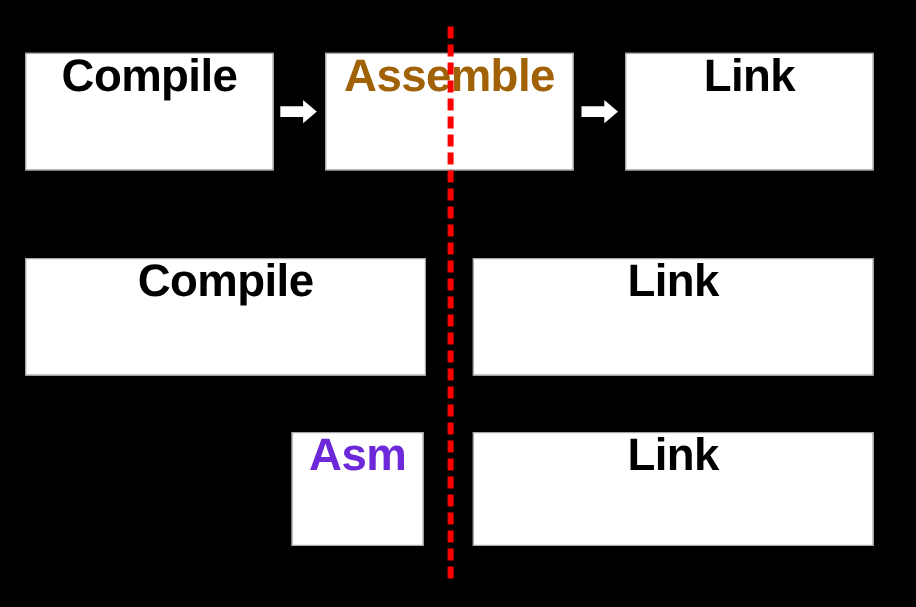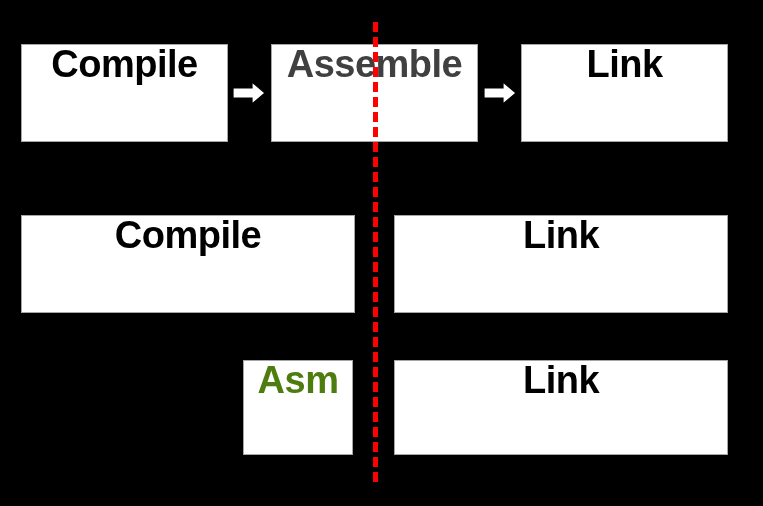--- a/index.html
+++ b/index.html
@@ -61,38 +61,38 @@
 
   <div class="node" style="left: 21px; top: 44px; width: 207px; height: 98px; background: rgb(255, 255, 255); border-color: rgb(166, 166, 166);">
     <span class="node-label" style="color: rgb(0, 0, 0);">Compile</span>
   </div>
   <div class="arrow" style="left: 232px; top: 80px; width: 34px;">
     <svg width="34" height="26" viewBox="0 0 34 26" xmlns="http://www.w3.org/2000/svg">
       <path d="M1 8 L20 8 L20 2 L33 13 L20 24 L20 18 L1 18 Z" fill="#FFFFFF" stroke="#000000" stroke-width="1.2"></path>
     </svg>
   </div>
   <div class="node" style="left: 271px; top: 44px; width: 207px; height: 98px; background: rgb(255, 255, 255); border-color: rgb(166, 166, 166);">
-    <span class="node-label" style="color: #404040;">Assemble</span>
+    <span class="node-label" style="color: #a16207;">Assemble</span>
   </div>
   <div class="arrow" style="left: 483px; top: 80px; width: 34px;">
     <svg width="34" height="26" viewBox="0 0 34 26" xmlns="http://www.w3.org/2000/svg">
       <path d="M1 8 L20 8 L20 2 L33 13 L20 24 L20 18 L1 18 Z" fill="#FFFFFF" stroke="#000000" stroke-width="1.2"></path>
     </svg>
   </div>
   <div class="node" style="left: 521px; top: 44px; width: 207px; height: 98px; background: rgb(255, 255, 255); border-color: rgb(166, 166, 166);">
     <span class="node-label" style="color: rgb(0, 0, 0);">Link</span>
   </div>
 
   <div class="node" style="left: 21px; top: 215px; width: 334px; height: 98px; background: rgb(255, 255, 255); border-color: rgb(166, 166, 166);">
     <span class="node-label" style="color: rgb(0, 0, 0);">Compile</span>
   </div>
   <div class="node" style="left: 394px; top: 215px; width: 334px; height: 98px; background: rgb(255, 255, 255); border-color: rgb(166, 166, 166);">
     <span class="node-label" style="color: rgb(0, 0, 0);">Link</span>
   </div>
 
   <div class="node" style="left: 243px; top: 360px; width: 110px; height: 95px; background: rgb(255, 255, 255); border-color: rgb(166, 166, 166);">
-    <span class="node-label" style="color: #4d7c0f;">Asm</span>
+    <span class="node-label" style="color: #6d28d9;">Asm</span>
   </div>
   <div class="node" style="left: 394px; top: 360px; width: 334px; height: 95px; background: rgb(255, 255, 255); border-color: rgb(166, 166, 166);">
     <span class="node-label" style="color: rgb(0, 0, 0);">Link</span>
   </div>
 
 </div>
 
 </body></html>

